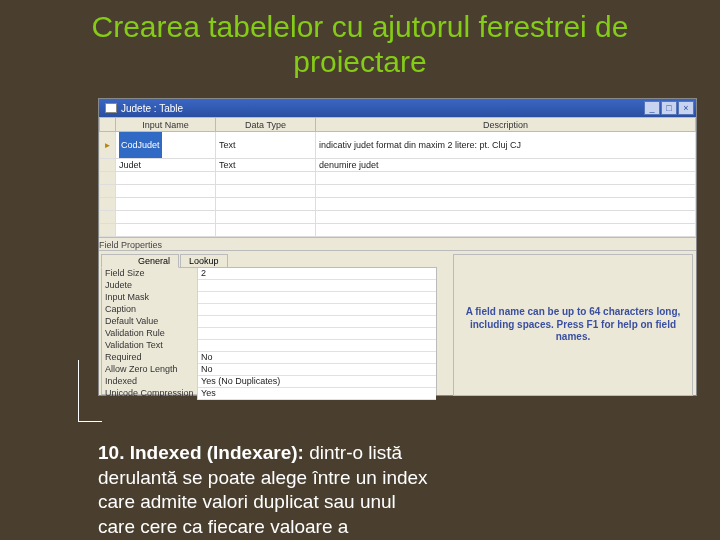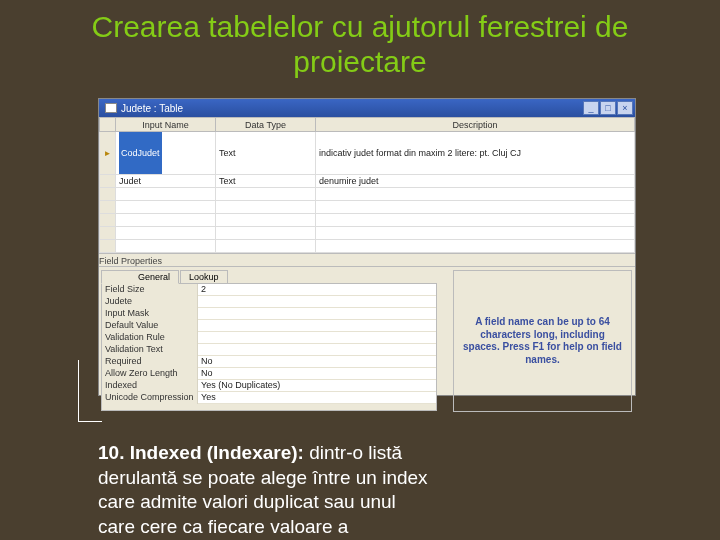--- a/index.html
+++ b/index.html
@@ -17,21 +17,21 @@
     font-size: 30px;
     font-weight: normal;
     text-align: center;
     line-height: 1.15;
     padding: 10px 80px 6px;
   }
   .window {
     position: absolute;
     left: 98px;
     top: 98px;
-    width: 538px;
+    width: 599px;
     height: 298px;
     background: #ece8d8;
     border: 1px solid #888;
     font-size: 9px;
   }
   .titlebar {
     height: 18px;
     background: linear-gradient(#3a66c4, #2a4fa0);
     display: flex;
     align-items: center;
@@ -67,21 +67,21 @@
   .grid td {
     border: 1px solid #ddd;
     padding: 0 3px;
     height: 13px;
     color: #222;
   }
   .rowsel { width: 16px; background: #ece8d8; border: 1px solid #bbb; }
   .rowsel.key { color: #b8860b; font-size: 8px; text-align: center; }
   .field-col { width: 100px; }
   .type-col { width: 100px; }
-  .highlighted { background: #316ac5; color: #fff; display: inline-block; padding: 16px 2px; }
+  .highlighted { background: #316ac5; color: #fff; display: inline-block; padding: 8px 2px; }
   .fp-bar {
     text-align: left;
     font-size: 9px;
     color: #444;
     border-top: 1px solid #bbb;
     border-bottom: 1px solid #bbb;
     background: #ece8d8;
     height: 14px;
     line-height: 14px;
   }
@@ -226,20 +226,24 @@
           </div>
         <div class="prow">
             <div class="plabel">Judete</div>
             <div class="pval"></div>
           </div>
         <div class="prow">
             <div class="plabel">Input Mask</div>
             <div class="pval"></div>
           </div>
         <div class="prow">
+            <div class="plabel">Caption</div>
+            <div class="pval"></div>
+          </div>
+        <div class="prow">
             <div class="plabel">Default Value</div>
             <div class="pval"></div>
           </div>
         <div class="prow">
             <div class="plabel">Validation Rule</div>
             <div class="pval"></div>
           </div>
         <div class="prow">
             <div class="plabel">Validation Text</div>
             <div class="pval"></div>

